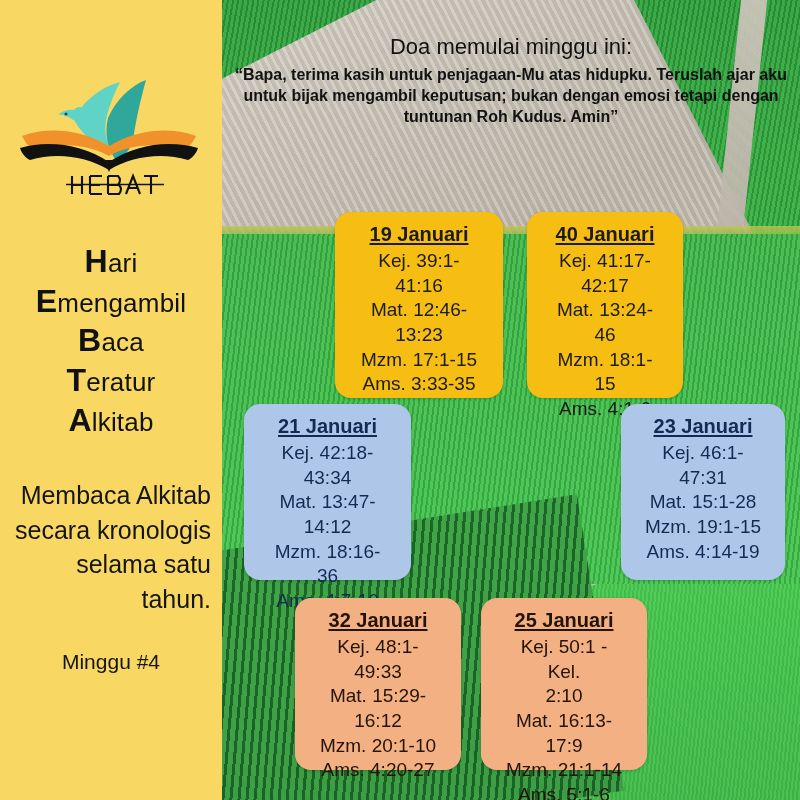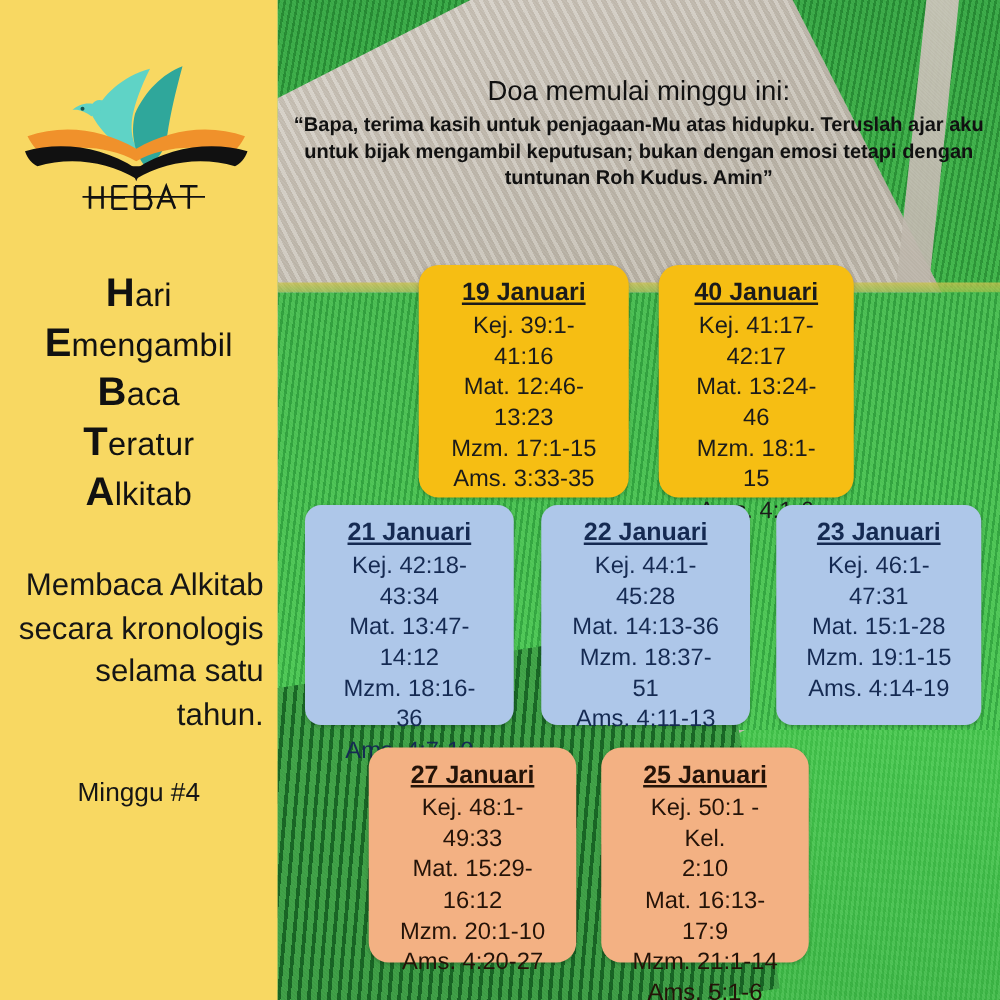--- a/index.html
+++ b/index.html
@@ -10,21 +10,21 @@
     overflow:hidden;background:#fff;
   }
   .poster{position:relative;width:800px;height:800px;overflow:hidden;display:flex;}
 
   
   .sidebar{
     position:relative;z-index:5;
     width:222px;height:800px;flex:0 0 222px;
     background:#F8D862;
     display:flex;flex-direction:column;align-items:center;
-    padding-top:49px;box-sizing:border-box;
+    padding-top:76px;box-sizing:border-box;
   }
   .logo{width:190px;height:122px;position:relative;margin-bottom:14px;}
   .logo svg{display:block;width:190px;height:122px;}
 
   .acronym{
     margin-top:30px;text-align:center;color:#111;
     line-height:1.24;font-size:26px;font-weight:400;
     letter-spacing:.2px;
   }
   .acronym div{white-space:nowrap;}
@@ -109,21 +109,21 @@
   .grain{
     position:absolute;inset:0;
     background:repeating-linear-gradient(45deg, rgba(0,0,0,.035) 0 1px, rgba(255,255,255,.035) 1px 2px);
     mix-blend-mode:overlay;
   }
 
   
   .prayer{
     position:absolute;left:0;top:34px;width:100%;
     text-align:center;color:#111;z-index:3;
-    padding:0 12px;box-sizing:border-box;margin-top:26px;
+    padding:0 12px;box-sizing:border-box;
   }
   .prayer .lead{
     font-size:22px;font-weight:400;line-height:1.22;
     margin-bottom:3px;
   }
   .prayer .quote{
     font-size:16px;font-weight:bold;line-height:1.32;
   }
 
   
@@ -141,21 +141,21 @@
   }
   .card .date{
     display:inline-block;
     font-weight:bold;font-size:20px;
     text-decoration:underline;
     text-underline-offset:2px;
     margin-bottom:2px;
   }
   .card .ref{white-space:pre-line;}
   .card.yellow{background:#F6BE13;}
-  .card.blue{background:#AEC7E9;color:#152a52;border-radius:13px;}
+  .card.blue{background:#AEC7E9;color:#152a52;}
   .card.salmon{background:#F3B183;color:#241308;}
 
   
   #card-19{left:113px;top:212px;width:168px;height:186px;}
   #card-20{left:305px;top:212px;width:156px;height:186px;}
   
   #card-21{left:22px;top:404px;width:167px;height:176px;}
   #card-22{left:211px;top:404px;width:167px;height:176px;}
   #card-23{left:399px;top:404px;width:164px;height:176px;}
   
@@ -257,38 +257,31 @@
 
       <div class="card blue" id="card-21">
         <span class="date">21 Januari</span>
         <div class="ref">Kej. 42:18-43:34
 Mat. 13:47-
 14:12
 Mzm. 18:16-36
 Ams. 4:7-10</div>
       </div>
 
-      <div class="card blue" id="card-22">
-        <span class="date">22 Januari</span>
-        <div class="ref">Kej. 44:1-45:28
-Mat. 14:13-36
-Mzm. 18:37-51
-Ams. 4:11-13</div>
-      </div>
 
       <div class="card blue" id="card-23">
         <span class="date">23 Januari</span>
         <div class="ref">Kej. 46:1-47:31
 Mat. 15:1-28
 Mzm. 19:1-15
 Ams. 4:14-19</div>
       </div>
 
       <div class="card salmon" id="card-24">
-        <span class="date">27 Januari</span>
+        <span class="date">32 Januari</span>
         <div class="ref">Kej. 48:1-49:33
 Mat. 15:29-
 16:12
 Mzm. 20:1-10
 Ams. 4:20-27</div>
       </div>
 
       <div class="card salmon" id="card-25">
         <span class="date">25 Januari</span>
         <div class="ref">Kej. 50:1 - Kel.

